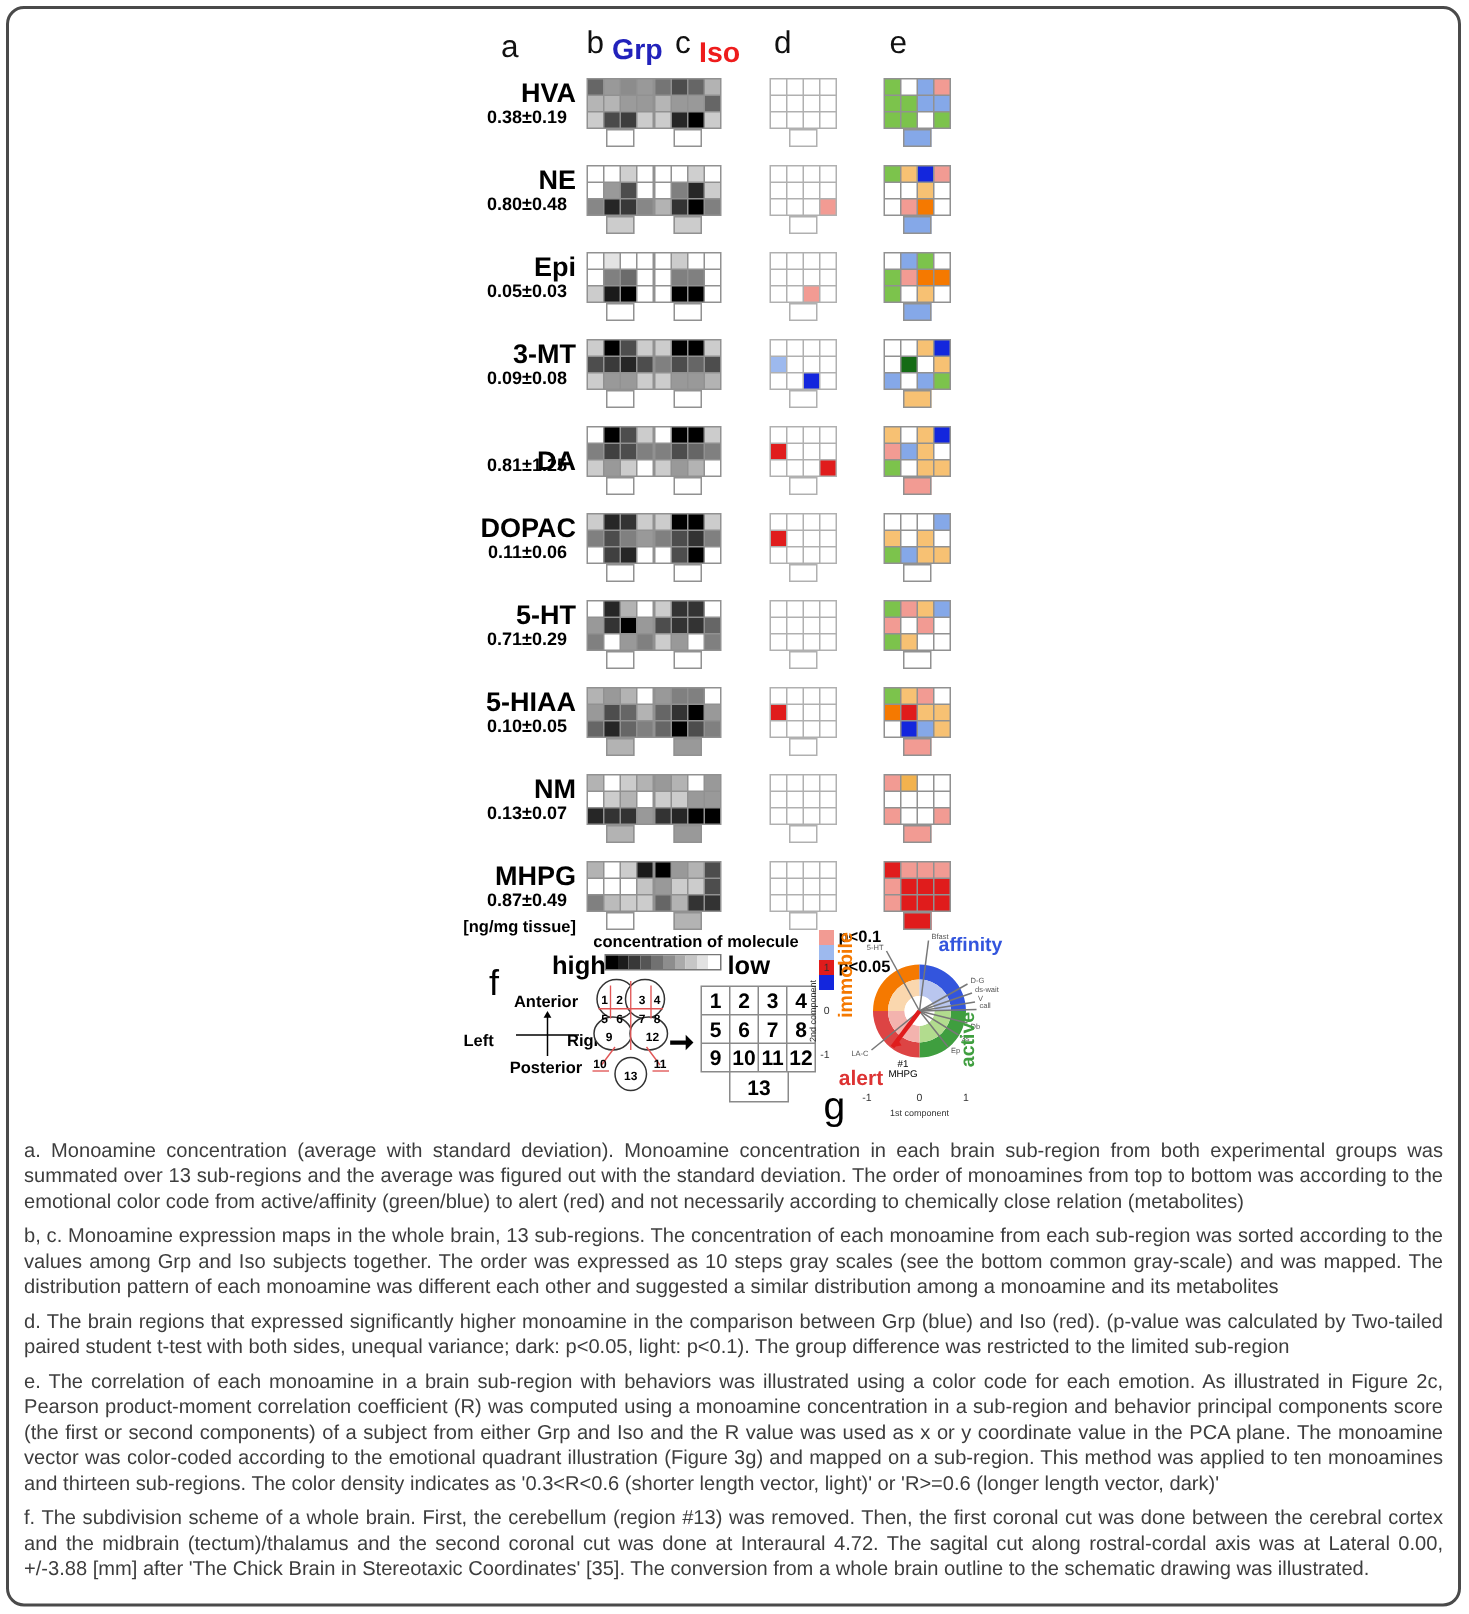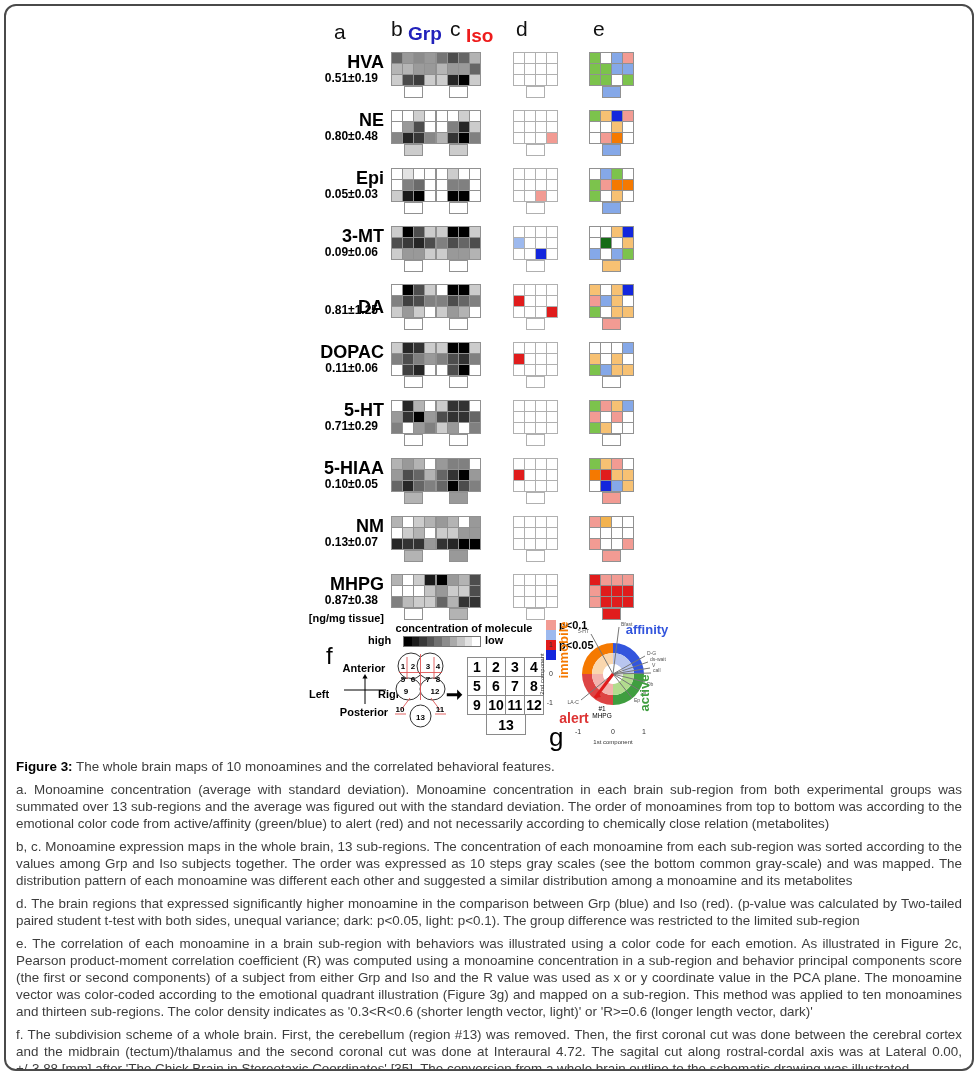--- a/index.html
+++ b/index.html
@@ -9,21 +9,21 @@
   .hdr{position:absolute;font-size:21px;color:#111;}
   .hdr-grp{font-weight:bold;font-size:19px;}
   .ma-name{position:absolute;width:92px;text-align:right;font-weight:bold;font-size:18px;color:#000;line-height:1;}
   .ma-val{position:absolute;width:92px;text-align:right;font-weight:bold;font-size:12px;color:#000;line-height:1;}
   .map{position:absolute;width:45px;}
   .mgrid{display:grid;grid-template-columns:repeat(4,10px);grid-auto-rows:10px;gap:1px;padding:1px;width:max-content;}
   .cell{width:10px;height:10px;}
   .cell13{width:17px;height:10px;border:1px solid #919191;margin:0 auto;}
   .units{position:absolute;width:92px;text-align:right;font-weight:bold;font-size:11px;color:#000;}
   .glegend-title{position:absolute;font-weight:bold;font-size:11px;color:#000;width:160px;text-align:center;}
-  .ghigh,.glow{position:absolute;font-weight:bold;font-size:11px;color:#000;}
+  .ghigh,.glow{position:absolute;font-weight:bold;font-size:17px;color:#000;}
   .graybar{position:absolute;display:flex;border:1px solid #777;}
   .graybar div{width:7.6px;height:9px;}
   .plegend{position:absolute;font-size:11px;color:#000;}
   .plegend .prow{display:flex;align-items:flex-start;line-height:10px;}
   .psq{width:10px;height:10px;display:block;}
   .plabel{margin-left:3px;font-weight:bold;}
   .flabel,.glabel{position:absolute;font-size:24px;color:#000;}
   .compass-txt{position:absolute;font-size:11px;font-weight:bold;color:#000;}
   .sgrid{position:absolute;display:grid;grid-template-columns:repeat(4,18px);grid-auto-rows:18px;background:#8a8a8a;gap:1px;padding:1px;width:max-content;}
   .sgrid .sc{background:#fff;display:flex;align-items:center;justify-content:center;font-weight:bold;font-size:14px;color:#000;}
@@ -44,21 +44,21 @@
       <span class="hdr" style="left:328px;top:14px;">a</span>
       <span class="hdr" style="left:385px;top:11px;">b</span>
       <span class="hdr hdr-grp" style="left:402px;top:17px;color:#2222bb;">Grp</span>
       <span class="hdr" style="left:444px;top:11px;">c</span>
       <span class="hdr hdr-grp" style="left:460px;top:19px;color:#ee1c1c;">Iso</span>
       <span class="hdr" style="left:510px;top:11px;">d</span>
       <span class="hdr" style="left:587px;top:11px;">e</span>
 
       <div id="rows-host">
           <div class="ma-name" style="left: 286px; top: 47px;">HVA</div>
-          <div class="ma-val" style="left: 280px; top: 66px;">0.51±0.19</div>
+          <div class="ma-val" style="left: 280px; top: 66px;">0.38±0.19</div>
           <div class="map" style="left: 385px; top: 46px;">
             <div class="mgrid" style="background: rgb(145, 145, 145);">
               <div class="cell" style="background: rgb(102, 102, 102);"></div>
               <div class="cell" style="background: rgb(153, 153, 153);"></div>
               <div class="cell" style="background: rgb(140, 140, 140);"></div>
               <div class="cell" style="background: rgb(153, 153, 153);"></div>
               <div class="cell" style="background: rgb(181, 181, 181);"></div>
               <div class="cell" style="background: rgb(181, 181, 181);"></div>
               <div class="cell" style="background: rgb(155, 155, 155);"></div>
               <div class="cell" style="background: rgb(153, 153, 153);"></div>
@@ -254,21 +254,21 @@
               <div class="cell" style="background: rgb(245, 121, 0);"></div>
               <div class="cell" style="background: rgb(245, 121, 0);"></div>
               <div class="cell" style="background: rgb(124, 195, 76);"></div>
               <div class="cell" style="background: rgb(255, 255, 255);"></div>
               <div class="cell" style="background: rgb(247, 193, 115);"></div>
               <div class="cell" style="background: rgb(255, 255, 255);"></div>
             </div>
             <div class="cell13" style="background: rgb(133, 168, 232); border-color: rgb(145, 145, 145);"></div>
           </div>
           <div class="ma-name" style="left: 286px; top: 221px;">3-MT</div>
-          <div class="ma-val" style="left: 280px; top: 240px;">0.09±0.06</div>
+          <div class="ma-val" style="left: 280px; top: 240px;">0.09±0.08</div>
           <div class="map" style="left: 385px; top: 220px;">
             <div class="mgrid" style="background: rgb(145, 145, 145);">
               <div class="cell" style="background: rgb(204, 204, 204);"></div>
               <div class="cell" style="background: rgb(0, 0, 0);"></div>
               <div class="cell" style="background: rgb(77, 77, 77);"></div>
               <div class="cell" style="background: rgb(204, 204, 204);"></div>
               <div class="cell" style="background: rgb(77, 77, 77);"></div>
               <div class="cell" style="background: rgb(58, 58, 58);"></div>
               <div class="cell" style="background: rgb(38, 38, 38);"></div>
               <div class="cell" style="background: rgb(77, 77, 77);"></div>
@@ -674,21 +674,21 @@
               <div class="cell" style="background: rgb(255, 255, 255);"></div>
               <div class="cell" style="background: rgb(255, 255, 255);"></div>
               <div class="cell" style="background: rgb(242, 155, 147);"></div>
               <div class="cell" style="background: rgb(255, 255, 255);"></div>
               <div class="cell" style="background: rgb(255, 255, 255);"></div>
               <div class="cell" style="background: rgb(242, 155, 147);"></div>
             </div>
             <div class="cell13" style="background: rgb(242, 155, 147); border-color: rgb(145, 145, 145);"></div>
           </div>
           <div class="ma-name" style="left: 286px; top: 569px;">MHPG</div>
-          <div class="ma-val" style="left: 280px; top: 588px;">0.87±0.38</div>
+          <div class="ma-val" style="left: 280px; top: 588px;">0.87±0.49</div>
           <div class="map" style="left: 385px; top: 568px;">
             <div class="mgrid" style="background: rgb(145, 145, 145);">
               <div class="cell" style="background: rgb(179, 179, 179);"></div>
               <div class="cell" style="background: rgb(255, 255, 255);"></div>
               <div class="cell" style="background: rgb(204, 204, 204);"></div>
               <div class="cell" style="background: rgb(26, 26, 26);"></div>
               <div class="cell" style="background: rgb(255, 255, 255);"></div>
               <div class="cell" style="background: rgb(255, 255, 255);"></div>
               <div class="cell" style="background: rgb(255, 255, 255);"></div>
               <div class="cell" style="background: rgb(196, 196, 196);"></div>
@@ -886,21 +886,20 @@
           <text x="105" y="120" font-size="7" fill="#333" text-anchor="middle">1</text>
           <text x="14" y="33" font-size="7" fill="#333" text-anchor="end">1</text>
           <text x="14" y="62" font-size="7" fill="#333" text-anchor="end">0</text>
           <text x="14" y="91" font-size="7" fill="#333" text-anchor="end">-1</text>
           <text x="74" y="130" font-size="6" fill="#333" text-anchor="middle">1st component</text>
           <text x="5" y="60" font-size="6" fill="#333" text-anchor="middle" transform="rotate(-90 5 60)">2nd component</text>
         </svg>
     </div>
 
     <div id="caption">
-      <p id="cap-title"><b>Figure 3:</b><span> The whole brain maps of 10 monoamines and the correlated behavioral features.</span></p>
     <p>a. Monoamine concentration (average with standard deviation). Monoamine concentration in each brain sub-region from both experimental groups was summated over 13 sub-regions and the average was figured out with the standard deviation. The order of monoamines from top to bottom was according to the emotional color code from active/affinity (green/blue) to alert (red) and not necessarily according to chemically close relation (metabolites)</p>
         <p>b, c. Monoamine expression maps in the whole brain, 13 sub-regions. The concentration of each monoamine from each sub-region was sorted according to the values among Grp and Iso subjects together. The order was expressed as 10 steps gray scales (see the bottom common gray-scale) and was mapped. The distribution pattern of each monoamine was different each other and suggested a similar distribution among a monoamine and its metabolites</p>
         <p> d. The brain regions that expressed significantly higher monoamine in the comparison between Grp (blue) and Iso (red). (p-value was calculated by Two-tailed paired student t-test with both sides, unequal variance;  dark: p&lt;0.05, light: p&lt;0.1). The group difference was restricted to the limited sub-region</p>
         <p>e. The correlation of each monoamine in a brain sub-region with behaviors was illustrated using a color code for each emotion. As illustrated in Figure 2c, Pearson product-moment correlation coefficient (R) was computed using a monoamine concentration in a sub-region and behavior principal components score (the first or second components) of a subject from either Grp and Iso and the R value was used as x or y coordinate value in the PCA plane. The monoamine vector was color-coded according to the emotional quadrant illustration (Figure 3g) and mapped on a sub-region. This method was applied to ten monoamines and thirteen sub-regions. The color density indicates as '0.3&lt;R&lt;0.6 (shorter length vector, light)' or 'R&gt;=0.6 (longer length vector, dark)'</p>
         <p>f. The subdivision scheme of a whole brain.  First, the cerebellum (region #13) was removed. Then, the first coronal cut was done between the cerebral cortex and the midbrain (tectum)/thalamus and the second coronal cut was done at Interaural 4.72. The sagital cut along rostral-cordal axis was at Lateral 0.00, +/-3.88 [mm] after 'The Chick Brain in Stereotaxic Coordinates' [35]. The conversion from a whole brain outline to the schematic drawing was illustrated.</p>
       </div>
   </div>
 </div>
 
 </body></html>

